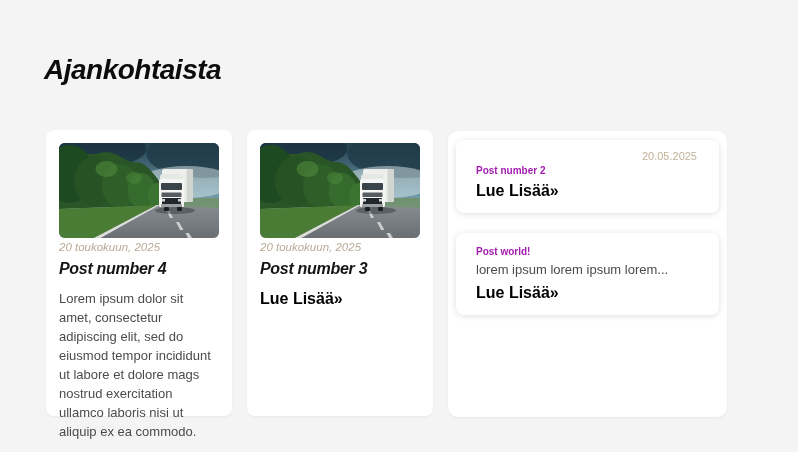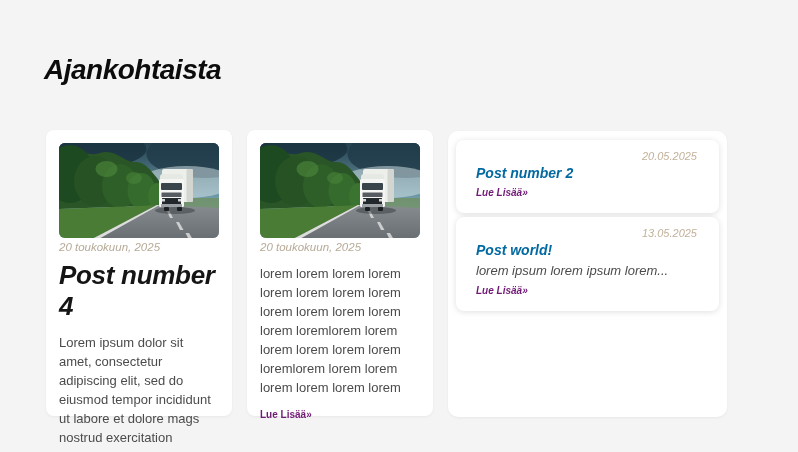--- a/index.html
+++ b/index.html
@@ -42,71 +42,70 @@
   }
   .thumb svg { display: block; width: 100%; height: 100%; }
   .post-date {
     margin-top: 3px;
     font-size: 11.5px;
     font-style: italic;
     color: #b7aa97;
   }
   .post-title {
     margin-top: 7px;
-    font-size: 26px;
+    font-size: 16px;
     font-weight: bold;
     font-style: italic;
     letter-spacing: -0.3px;
     color: #151515;
   }
   .post-excerpt {
     margin-top: 11px;
     font-size: 13px;
     line-height: 19px;
     color: #4b4b4b;
   }
   .read-more {
     display: inline-block;
     margin-top: 12px;
-    font-size: 10px;
-    font-weight: bold;
-    color: #701a75;
+    font-size: 16px;
+    font-weight: bold;
+    color: #000000;
     text-decoration: none;
     cursor: pointer;
   }
   
   .recent-panel {
     position: absolute;
     left: 448px;
     top: 131px;
     width: 279px;
     height: 286px;
     background: #ffffff;
     border-radius: 10px;
     box-shadow: 0 1px 3px rgba(0,0,0,0.05);
     padding: 9px 8px;
   }
   .mini-card {
     background: #ffffff;
     border-radius: 8px;
     box-shadow: 0 1px 6px rgba(0,0,0,0.13);
     padding: 10px 22px 13px 20px;
-    margin-bottom: 4px;
-    font-style: italic;
+    margin-bottom: 20px;
   }
   .mini-date {
     text-align: right;
     font-size: 11px;
     color: #c2b199;
   }
   .mini-title {
     margin-top: 3px;
-    font-size: 14px;
-    font-weight: bold;
-    color: #0369a1;
+    font-size: 10px;
+    font-weight: bold;
+    color: #a21caf;
   }
   .mini-excerpt {
     margin-top: 5px;
     font-size: 13px;
     line-height: 16px;
     color: #4b4b4b;
   }
   .mini-card .read-more { margin-top: 6px; }
   .hidden-defs { position: absolute; width: 0; height: 0; }
 </style>
@@ -175,29 +174,28 @@
 
 </article>
 
 <article class="post-card second">
   <div class="thumb">
     <svg>
         <use href="#truck-scene" width="100%" height="100%"></use>
       </svg>
   </div>
   <div class="post-date">20 toukokuun, 2025</div>
-  <p class="post-excerpt">lorem lorem lorem lorem lorem lorem lorem lorem lorem lorem lorem lorem lorem loremlorem lorem lorem lorem lorem lorem loremlorem lorem lorem lorem lorem lorem lorem</p>
+  <h2 class="post-title">Post number 3</h2>
   <a class="read-more" href="#">Lue Lisää»</a>
 </article>
 
 <aside class="recent-panel">
   <div class="mini-card">
     <div class="mini-date">20.05.2025</div>
     <h3 class="mini-title">Post number 2</h3>
     <a class="read-more" href="#">Lue Lisää»</a>
   </div>
   <div class="mini-card">
-    <div class="mini-date">13.05.2025</div>
     <h3 class="mini-title">Post world!</h3>
     <p class="mini-excerpt">lorem ipsum lorem ipsum lorem...</p>
     <a class="read-more" href="#">Lue Lisää»</a>
   </div>
 </aside>
 
 </body></html>

